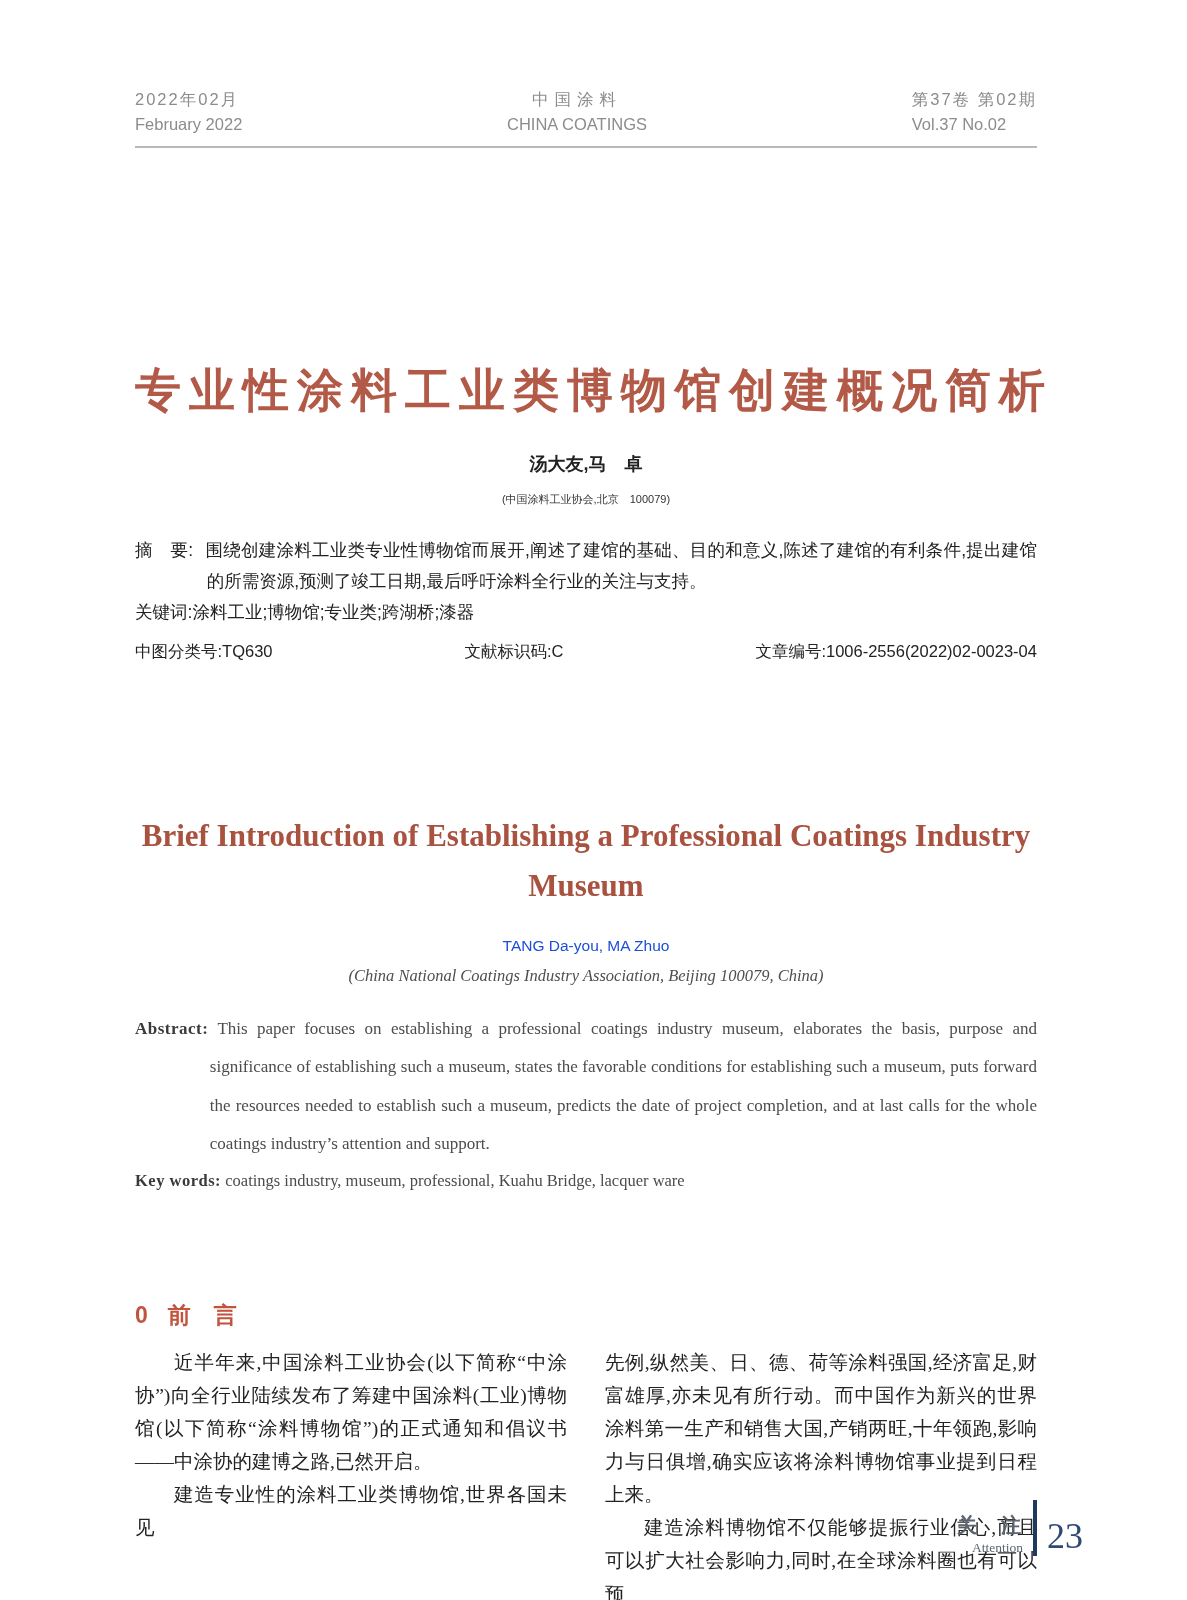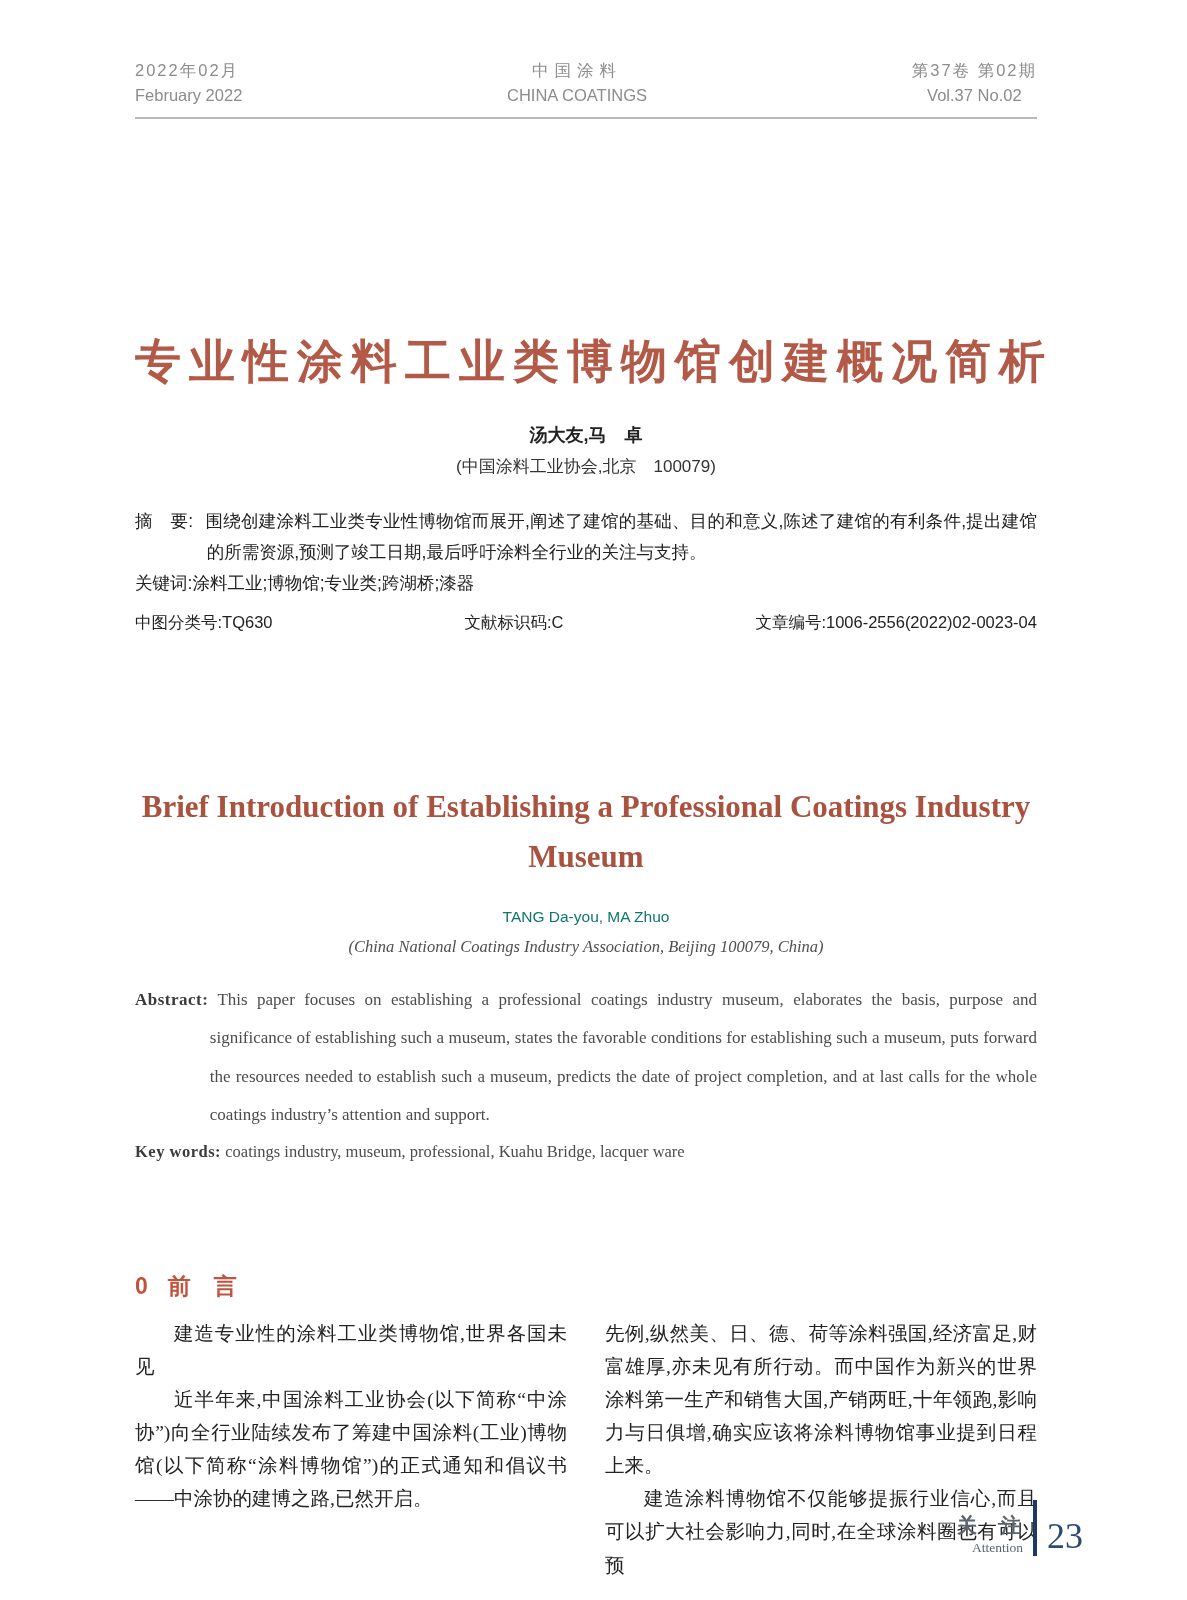--- a/index.html
+++ b/index.html
@@ -20,21 +20,21 @@
   .journal-header {
     display: flex;
     justify-content: space-between;
     align-items: flex-end;
     font-size: 16.5px;
     color: #8c8c8c;
     line-height: 1.5;
   }
   .jh-left { text-align: left; }
   .jh-center { text-align: center; }
-  .jh-right { text-align: center; }
+  .jh-right { text-align: left; margin-top: 29px; }
   .jh-cn { letter-spacing: 2px; }
   .jh-center .jh-cn { letter-spacing: 6px; }
   .header-rule {
     border: none;
     border-top: 2px solid #b9b9b9;
     margin-top: 9px;
   }
 
   
   .title-cn {
@@ -47,23 +47,23 @@
     white-space: nowrap;
   }
   .authors-cn {
     margin-top: 30px;
     text-align: center;
     font-size: 18px;
     font-weight: bold;
     color: #222222;
   }
   .affiliation-cn {
-    margin-top: 8px;
-    text-align: center;
-    font-size: 17px;
+    margin-top: 16px;
+    text-align: center;
+    font-size: 11px;
     color: #333333;
   }
 
   
   .abstract-cn {
     margin-top: 28px;
     font-size: 17.5px;
     line-height: 1.78;
     color: #222222;
     padding-left: 4.1em;
@@ -100,21 +100,21 @@
     font-family: "Liberation Serif", "DejaVu Serif", serif;
     font-size: 31px;
     font-weight: bold;
     line-height: 1.62;
     color: #a8523f;
   }
   .authors-en {
     margin-top: 26px;
     text-align: center;
     font-size: 15.5px;
-    color: #0f766e;
+    color: #1d4ed8;
   }
   .affiliation-en {
     margin-top: 11px;
     text-align: center;
     font-family: "Liberation Serif", "DejaVu Serif", serif;
     font-style: italic;
     font-size: 16.5px;
     color: #4f4f4f;
   }
 
@@ -251,22 +251,22 @@
       <span class="label-en">Key words:</span> <span>coatings industry, museum, professional, Kuahu Bridge, lacquer ware</span>
     </div>
 
     <h3 class="section-heading">
       <span>0</span>
         <span class="sec-title">前　言</span>
     </h3>
 
     <div class="columns">
       <div class="col">
+        <p class="indent">近半年来,中国涂料工业协会(以下简称“中涂协”)向全行业陆续发布了筹建中国涂料(工业)博物馆(以下简称“涂料博物馆”)的正式通知和倡议书——中涂协的建博之路,已然开启。</p>
         <p class="indent">建造专业性的涂料工业类博物馆,世界各国未见</p>
-        <p class="indent">近半年来,中国涂料工业协会(以下简称“中涂协”)向全行业陆续发布了筹建中国涂料(工业)博物馆(以下简称“涂料博物馆”)的正式通知和倡议书——中涂协的建博之路,已然开启。</p>
       </div>
       <div class="col">
         <p>先例,纵然美、日、德、荷等涂料强国,经济富足,财富雄厚,亦未见有所行动。而中国作为新兴的世界涂料第一生产和销售大国,产销两旺,十年领跑,影响力与日俱增,确实应该将涂料博物馆事业提到日程上来。</p>
         <p class="indent">建造涂料博物馆不仅能够提振行业信心,而且可以扩大社会影响力,同时,在全球涂料圈也有可以预</p>
       </div>
     </div>
 
   </div>
 
   <div class="page-footer">

